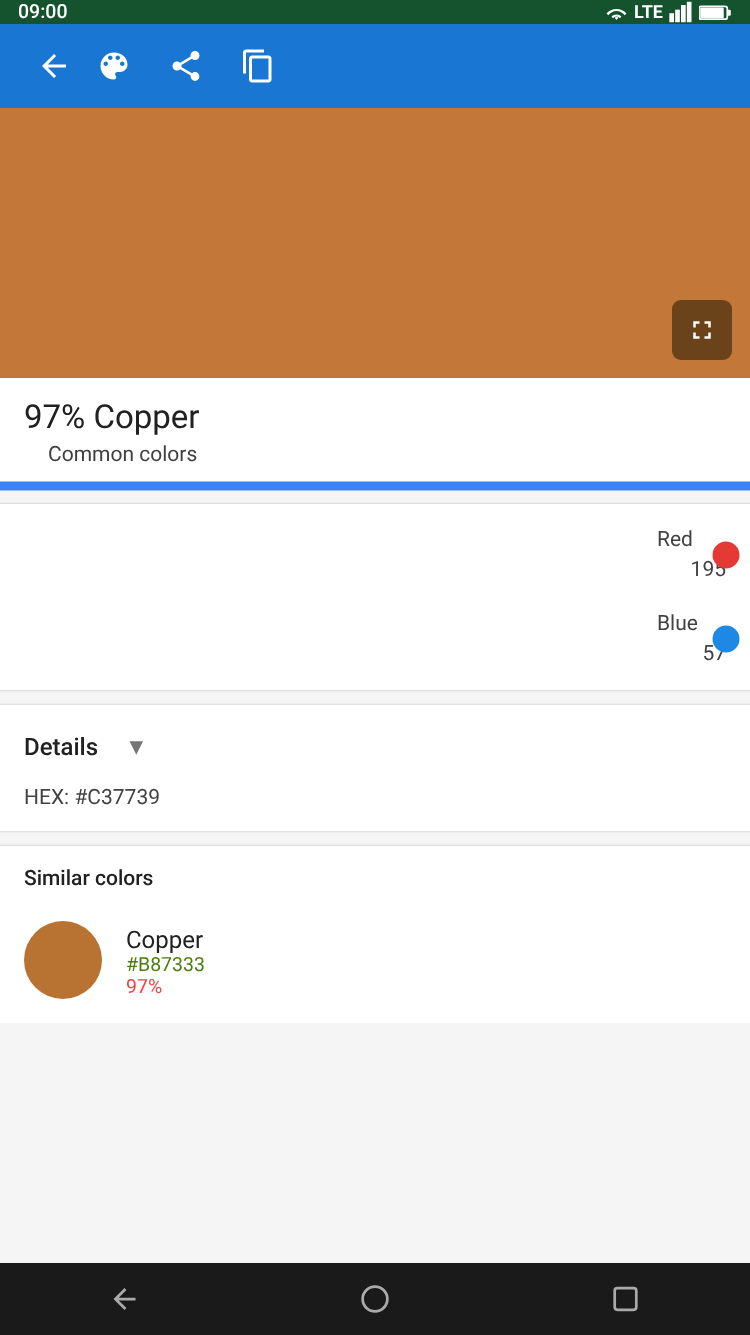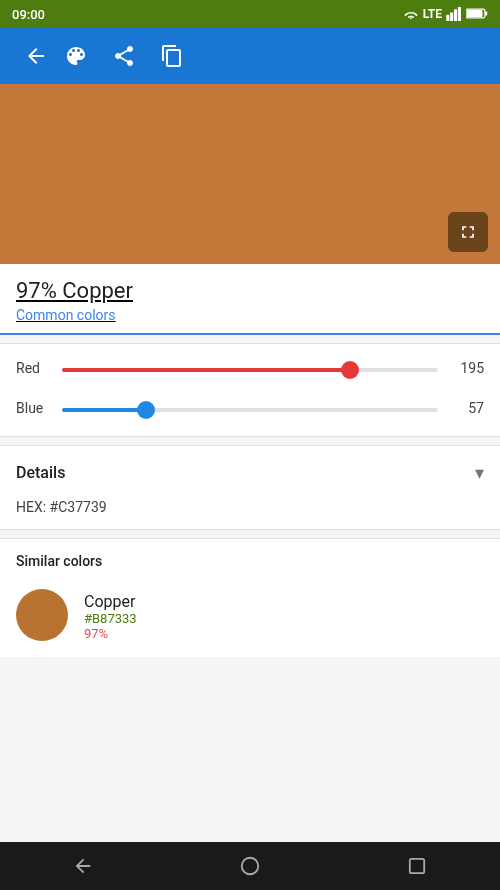--- a/index.html
+++ b/index.html
@@ -7,33 +7,33 @@
       width: 500px;
       height: 890px;
       font-family: 'Roboto', Arial, sans-serif;
       background: #f5f5f5;
       overflow: hidden;
       position: relative;
     }
 
     
     .status-bar {
-      background: #4d7c0f;
-      height: 28px;
+      background: #14532d;
+      height: 16px;
       display: flex;
       align-items: center;
       justify-content: space-between;
       padding: 0 12px;
       color: white;
       font-size: 13px;
       font-weight: 500;
     }
     .status-icons {
       display: flex;
-      align-items: flex-start;
+      align-items: flex-end;
       gap: 4px;
       font-size: 12px;
     }
 
     
     .app-bar {
       background: #1976D2;
       height: 56px;
       display: flex;
       align-items: center;
@@ -80,46 +80,47 @@
       align-items: center;
       justify-content: center;
       cursor: pointer;
       color: white;
     }
 
     
     .color-name-section {
       background: white;
       padding: 14px 16px 10px 16px;
-      border-bottom: 2px solid #3b82f6;
-      text-decoration: underline;
+      border-bottom: 6px solid #3b82f6;
     }
     .color-name {
       font-size: 22px;
       font-weight: 400;
       color: #212121;
       margin-bottom: 4px;
     }
     .common-colors-label {
       font-size: 14px;
-      color: #3b82f6;
+      color: #404040;
+      margin-left: 16px;
     }
 
     
     .sliders-section {
       background: white;
       padding: 16px 16px;
       border-top: 1px solid #e0e0e0;
       border-bottom: 1px solid #e0e0e0;
       margin-top: 8px;
     }
     .slider-row {
       display: flex;
-      align-items: flex-start;
+      align-items: flex-end;
       margin-bottom: 10px;
+      flex-direction: column;
     }
     .slider-row:last-child { margin-bottom: 0; margin-top: 20px; }
     .slider-label {
       width: 46px;
       font-size: 14px;
       color: #424242;
     }
     .slider-track-container {
       flex: 1;
       height: 20px;
@@ -161,21 +162,21 @@
     
     .details-section {
       background: white;
       margin-top: 8px;
       border-top: 1px solid #e0e0e0;
       border-bottom: 1px solid #e0e0e0;
     }
     .details-header {
       display: flex;
       align-items: center;
-      justify-content: space-between;
+      justify-content: flex-start;
       padding: 16px 16px;
       cursor: pointer;
       gap: 21px;
     }
     .details-title {
       font-size: 16px;
       color: #212121;
       font-weight: 500;
     }
     .chevron-icon {

